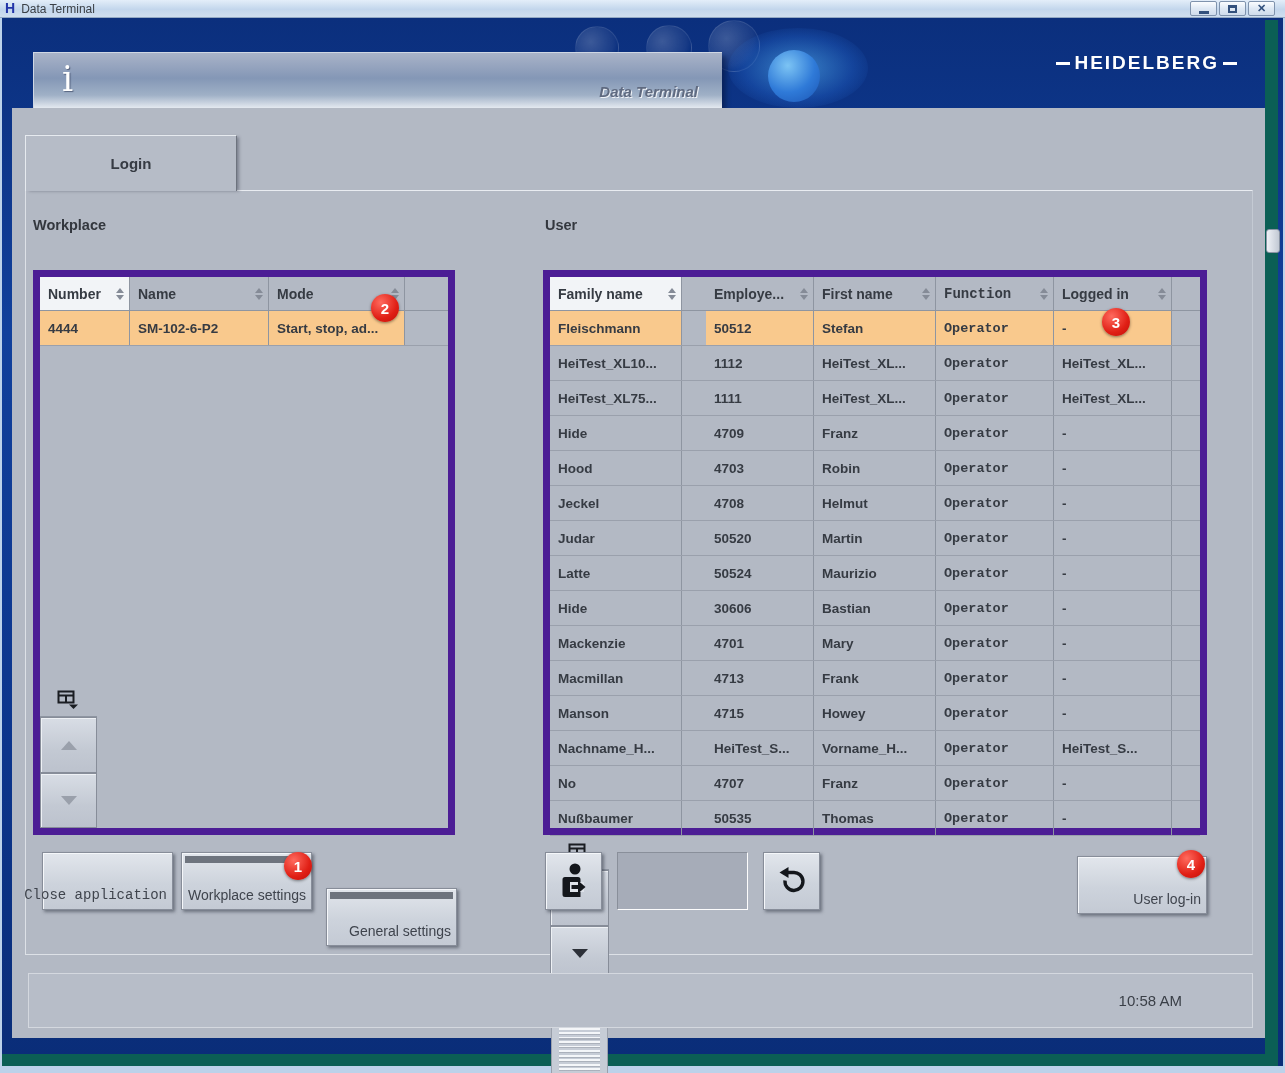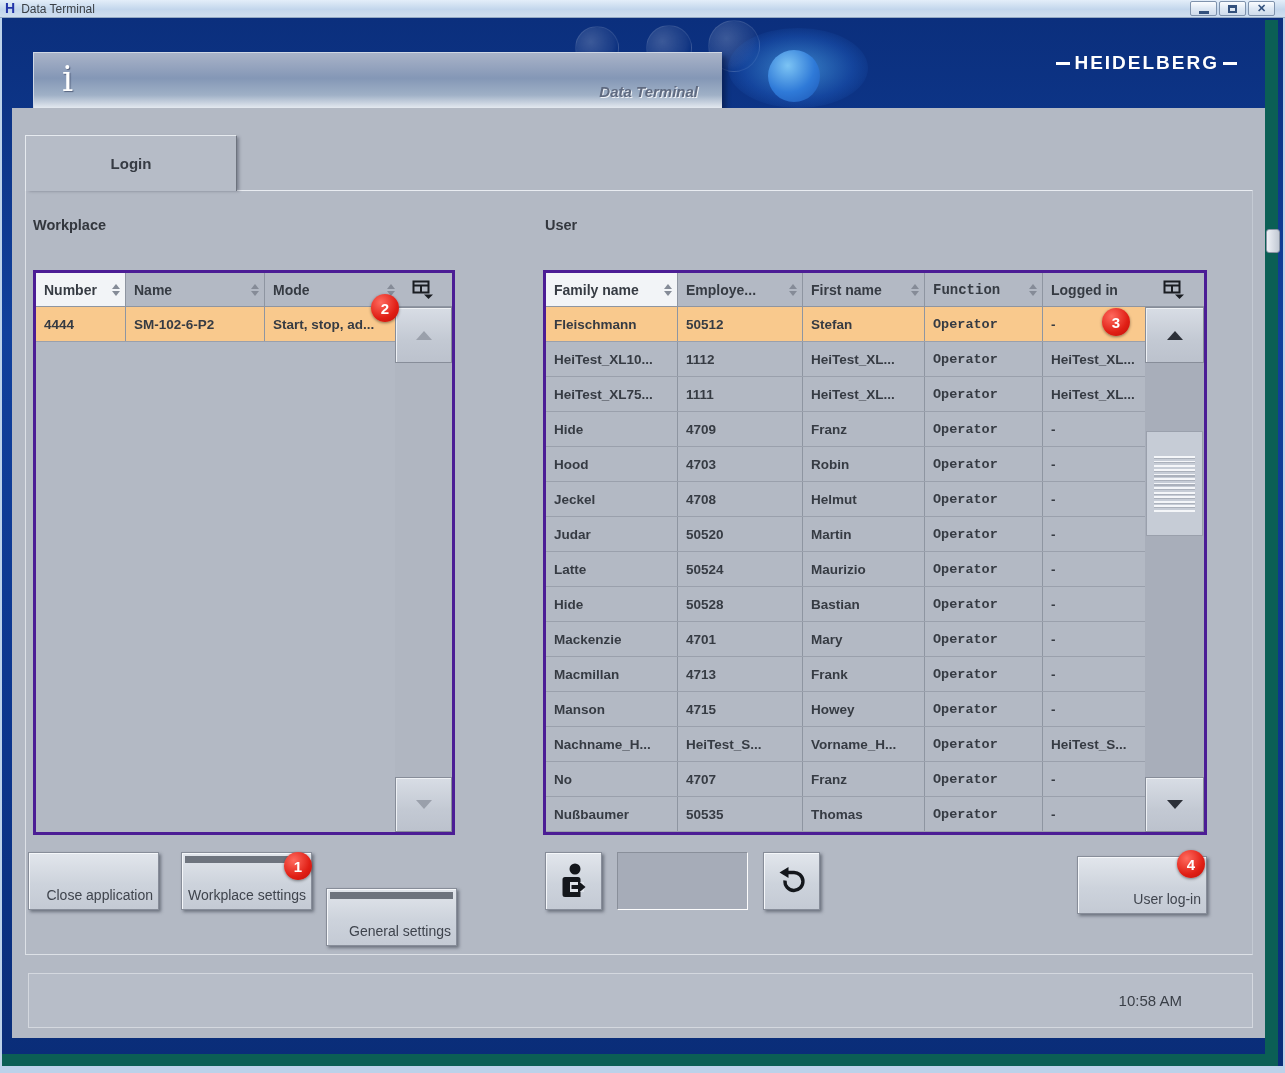--- a/index.html
+++ b/index.html
@@ -58,37 +58,37 @@
     border-top:1px solid #e6eaef;border-left:1px solid #e6eaef;border-right:1px solid #6d737e;
     box-shadow:3px 1px 3px -1px rgba(55,60,75,.45);z-index:3;
     display:flex;align-items:center;justify-content:center;
     font-weight:bold;font-size:15px;color:#363b43;}
   .content-panel{position:absolute;left:25px;top:190px;width:1228px;height:765px;
     border-top:1px solid #e9ecf1;border-left:1px solid #dde1e7;
     border-bottom:1px solid #dde1e7;border-right:1px solid #c4cad3;z-index:1;}
   .section-label{position:absolute;font-weight:bold;font-size:14.5px;color:#33373e;z-index:2;}
 
   
-  .table-wrap{position:absolute;display:flex;border:3px solid #4c1d95;background:#b3b9c4;z-index:2;}
+  .table-wrap{position:absolute;display:flex;border:7px solid #4c1d95;background:#b3b9c4;z-index:2;flex-direction:column;}
   .table{display:flex;flex-direction:column;flex:1;min-width:0;}
   .t-head{display:flex;height:34px;border-bottom:1px solid #8e95a1;flex:none;}
   .t-hcell{display:flex;align-items:center;justify-content:space-between;
     padding:0 5px 0 8px;font-weight:bold;font-size:14px;color:#363b43;background:#b3b9c4;
     border-right:1px solid #8e95a1;flex:none;}
   .t-hcell.sorted{background:#f2f4f7;}
   .t-body{flex:1;overflow:hidden;}
   .t-row{display:flex;height:35px;border-bottom:1px solid #9aa0ac;}
   .t-cell{display:flex;align-items:center;padding-left:8px;font-weight:bold;
     font-size:13.5px;color:#363b43;border-right:1px solid #8e95a1;flex:none;white-space:nowrap;overflow:hidden;}
   .t-row.selected .t-cell{background:#f9c98d;}
   .wp .t-hcell:nth-child(1),.wp .t-cell:nth-child(1){width:90px;}
   .wp .t-hcell:nth-child(2),.wp .t-cell:nth-child(2){width:139px;}
   .wp .t-hcell:nth-child(3),.wp .t-cell:nth-child(3){width:136px;}
   .usr .t-hcell:nth-child(1),.usr .t-cell:nth-child(1){width:132px;}
-  .usr .t-hcell:nth-child(2),.usr .t-cell:nth-child(2){width:125px;}
+  .usr .t-hcell:nth-child(2),.usr .t-cell:nth-child(2){width:108px;margin-left:24px;}
   .usr .t-hcell:nth-child(3),.usr .t-cell:nth-child(3){width:122px;}
   .usr .t-hcell:nth-child(4),.usr .t-cell:nth-child(4){width:118px;font-family:Liberation Mono, monospace;}
   .usr .t-hcell:nth-child(5),.usr .t-cell:nth-child(5){width:118px;}
   .sort-icon{display:flex;flex-direction:column;gap:2px;align-items:center;}
   .sort-icon i{display:block;width:0;height:0;border-left:4.5px solid transparent;border-right:4.5px solid transparent;}
   .sort-icon .tri-up{border-bottom:5px solid #858b97;}
   .sort-icon .tri-down{border-top:5px solid #858b97;}
 
   
   .scrollcol{display:flex;flex-direction:column;flex:none;}
@@ -320,21 +320,21 @@
           </div>
           <div class="t-row">
             <div class="t-cell">Latte</div>
             <div class="t-cell">50524</div>
             <div class="t-cell">Maurizio</div>
             <div class="t-cell">Operator</div>
             <div class="t-cell">-</div>
           </div>
           <div class="t-row">
             <div class="t-cell">Hide</div>
-            <div class="t-cell">50528</div>
+            <div class="t-cell">30606</div>
             <div class="t-cell">Bastian</div>
             <div class="t-cell">Operator</div>
             <div class="t-cell">-</div>
           </div>
           <div class="t-row">
             <div class="t-cell">Mackenzie</div>
             <div class="t-cell">4701</div>
             <div class="t-cell">Mary</div>
             <div class="t-cell">Operator</div>
             <div class="t-cell">-</div>
@@ -392,21 +392,21 @@
         <div class="sc-thumb">
           <div class="grips"></div>
         </div>
       </div>
       <div class="sc-btn down">
         <span class="tri down"></span>
       </div>
     </div>
   </div>
 
-  <div class="btn3d" style="left:28px;top:852px;width:131px;">Close application</div>
+  <div class="btn3d" style="left:42px;top:852px;width:131px;font-family:Liberation Mono, monospace;">Close application</div>
   <div class="btn3d grouped" style="left:181px;top:852px;width:131px;">Workplace settings</div>
   <div class="btn3d grouped" style="left:326px;top:852px;width:131px;margin-top:36px;">General settings</div>
 
   <div class="btn3d icon-btn" style="left:545px;top:852px;width:57px;">
     <svg width="32" height="36" viewBox="0 0 32 36">
       <circle cx="17" cy="6" r="5.5" fill="#14171c"></circle>
       <path d="M7 14 h13 a2.5 2.5 0 0 1 2.5 2.5 V34 H7 a2.5 2.5 0 0 1 -2.5 -2.5 V16.5 A2.5 2.5 0 0 1 7 14 z" fill="#14171c"></path>
       <rect x="12" y="19" width="14" height="10" fill="#dfe3ea"></rect>
       <rect x="13.5" y="22" width="7" height="4" fill="#14171c"></rect>
       <polygon points="20,17.5 20,30.5 27.5,24" fill="#14171c"></polygon>

